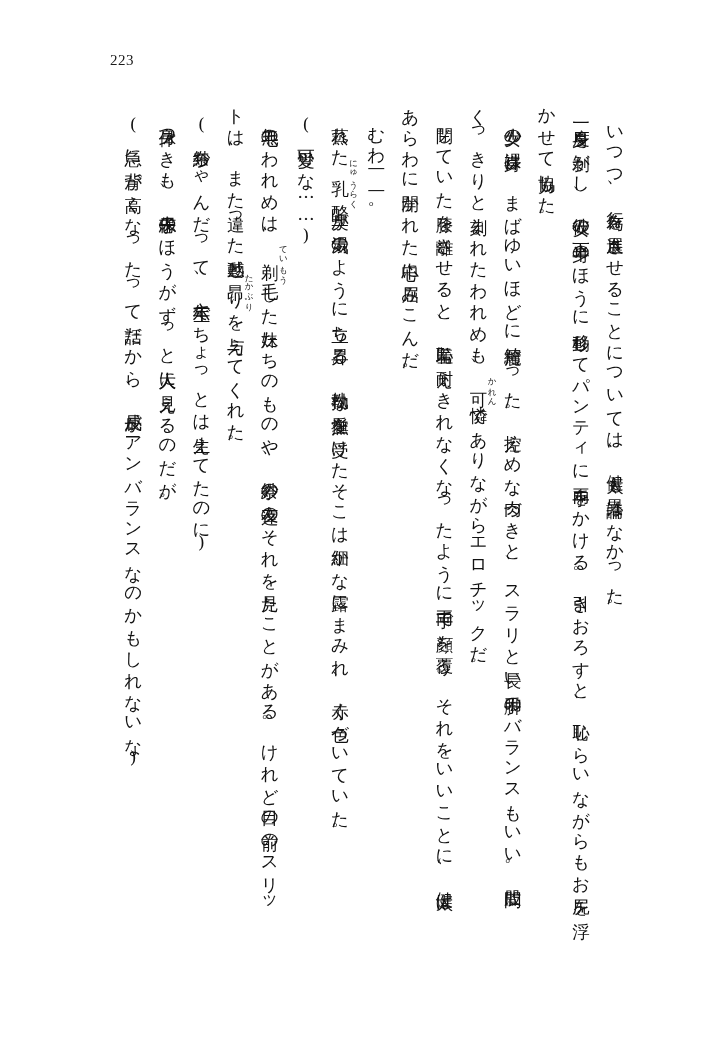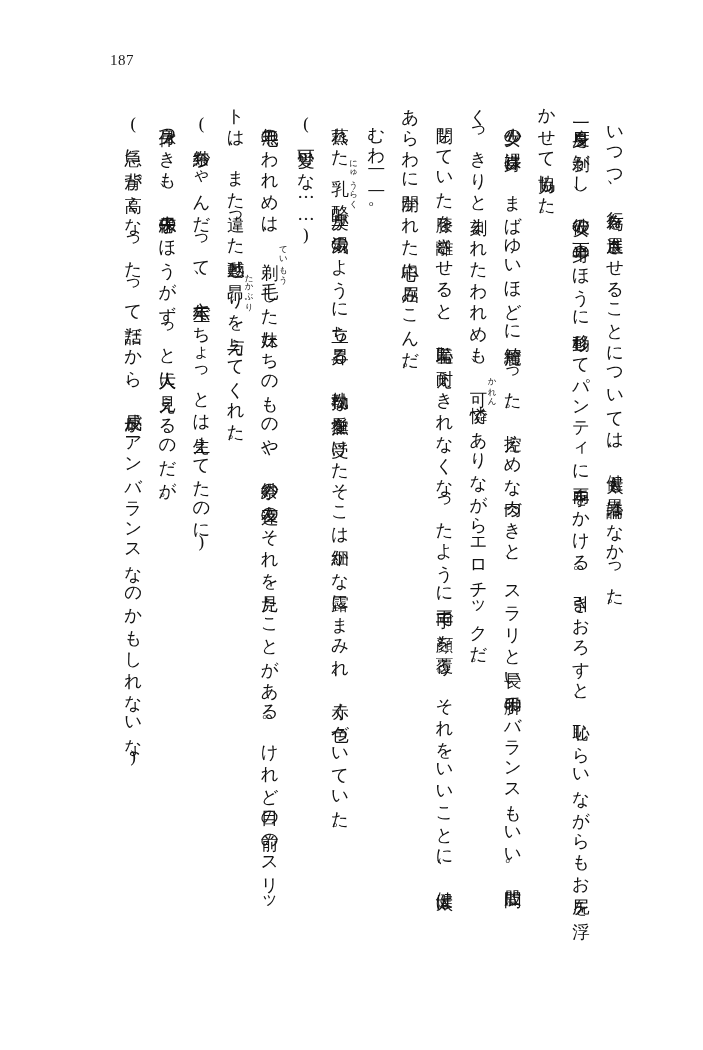--- a/index.html
+++ b/index.html
@@ -55,21 +55,21 @@
     letter-spacing: 0px;
     line-height: 1;
     font-family: "DejaVu Serif", serif;
   }
 </style>
 </head>
 <body>
 
 <div id="page">
 
-  <div id="page-number">187</div>
+  <div id="page-number">223</div>
 
   <div id="text-block">
     <p>いつつ、行為を進展させることについては、健太も異論はなかった。</p>
     <p>一度身を剝がし、彼女の下半身のほうに移動してパンティに両手をかける。引きおろすと、恥じらいながらもお尻を浮かせて協力した。</p>
     <p>少女の裸身は、まばゆいほどに綺麗だった。控えめな肉づきと、スラリと長い手脚のバランスもいい。股間にくっきりと刻まれたわれめも、<ruby>可憐<rt>かれん</rt></ruby>でありながらエロチックだ。</p>
     <p>閉じていた膝を離させると、羞恥に耐えきれなくなったように両手で顔を覆う。それをいいことに、健太はあらわに開かれた中心に屈みこんだ。</p>
     <p>むわ——。</p>
     <p>蒸れた<ruby>乳酪<rt>にゅうらく</rt></ruby>臭が湯気のように立ち昇る。執拗な愛撫を受けたそこは細かな露にまみれ、赤く色づいていた。</p>
     <p>(可愛いな……)</p>
     <p>無毛のわれめは、<ruby>剃毛<rt>ていもう</rt></ruby>した妹たちのものや、紗奈の友達のそれを見たことがある。けれど目の前のスリットは、また違った感動と<ruby>昂り<rt>たかぶり</rt></ruby>を与えてくれた。</p>

